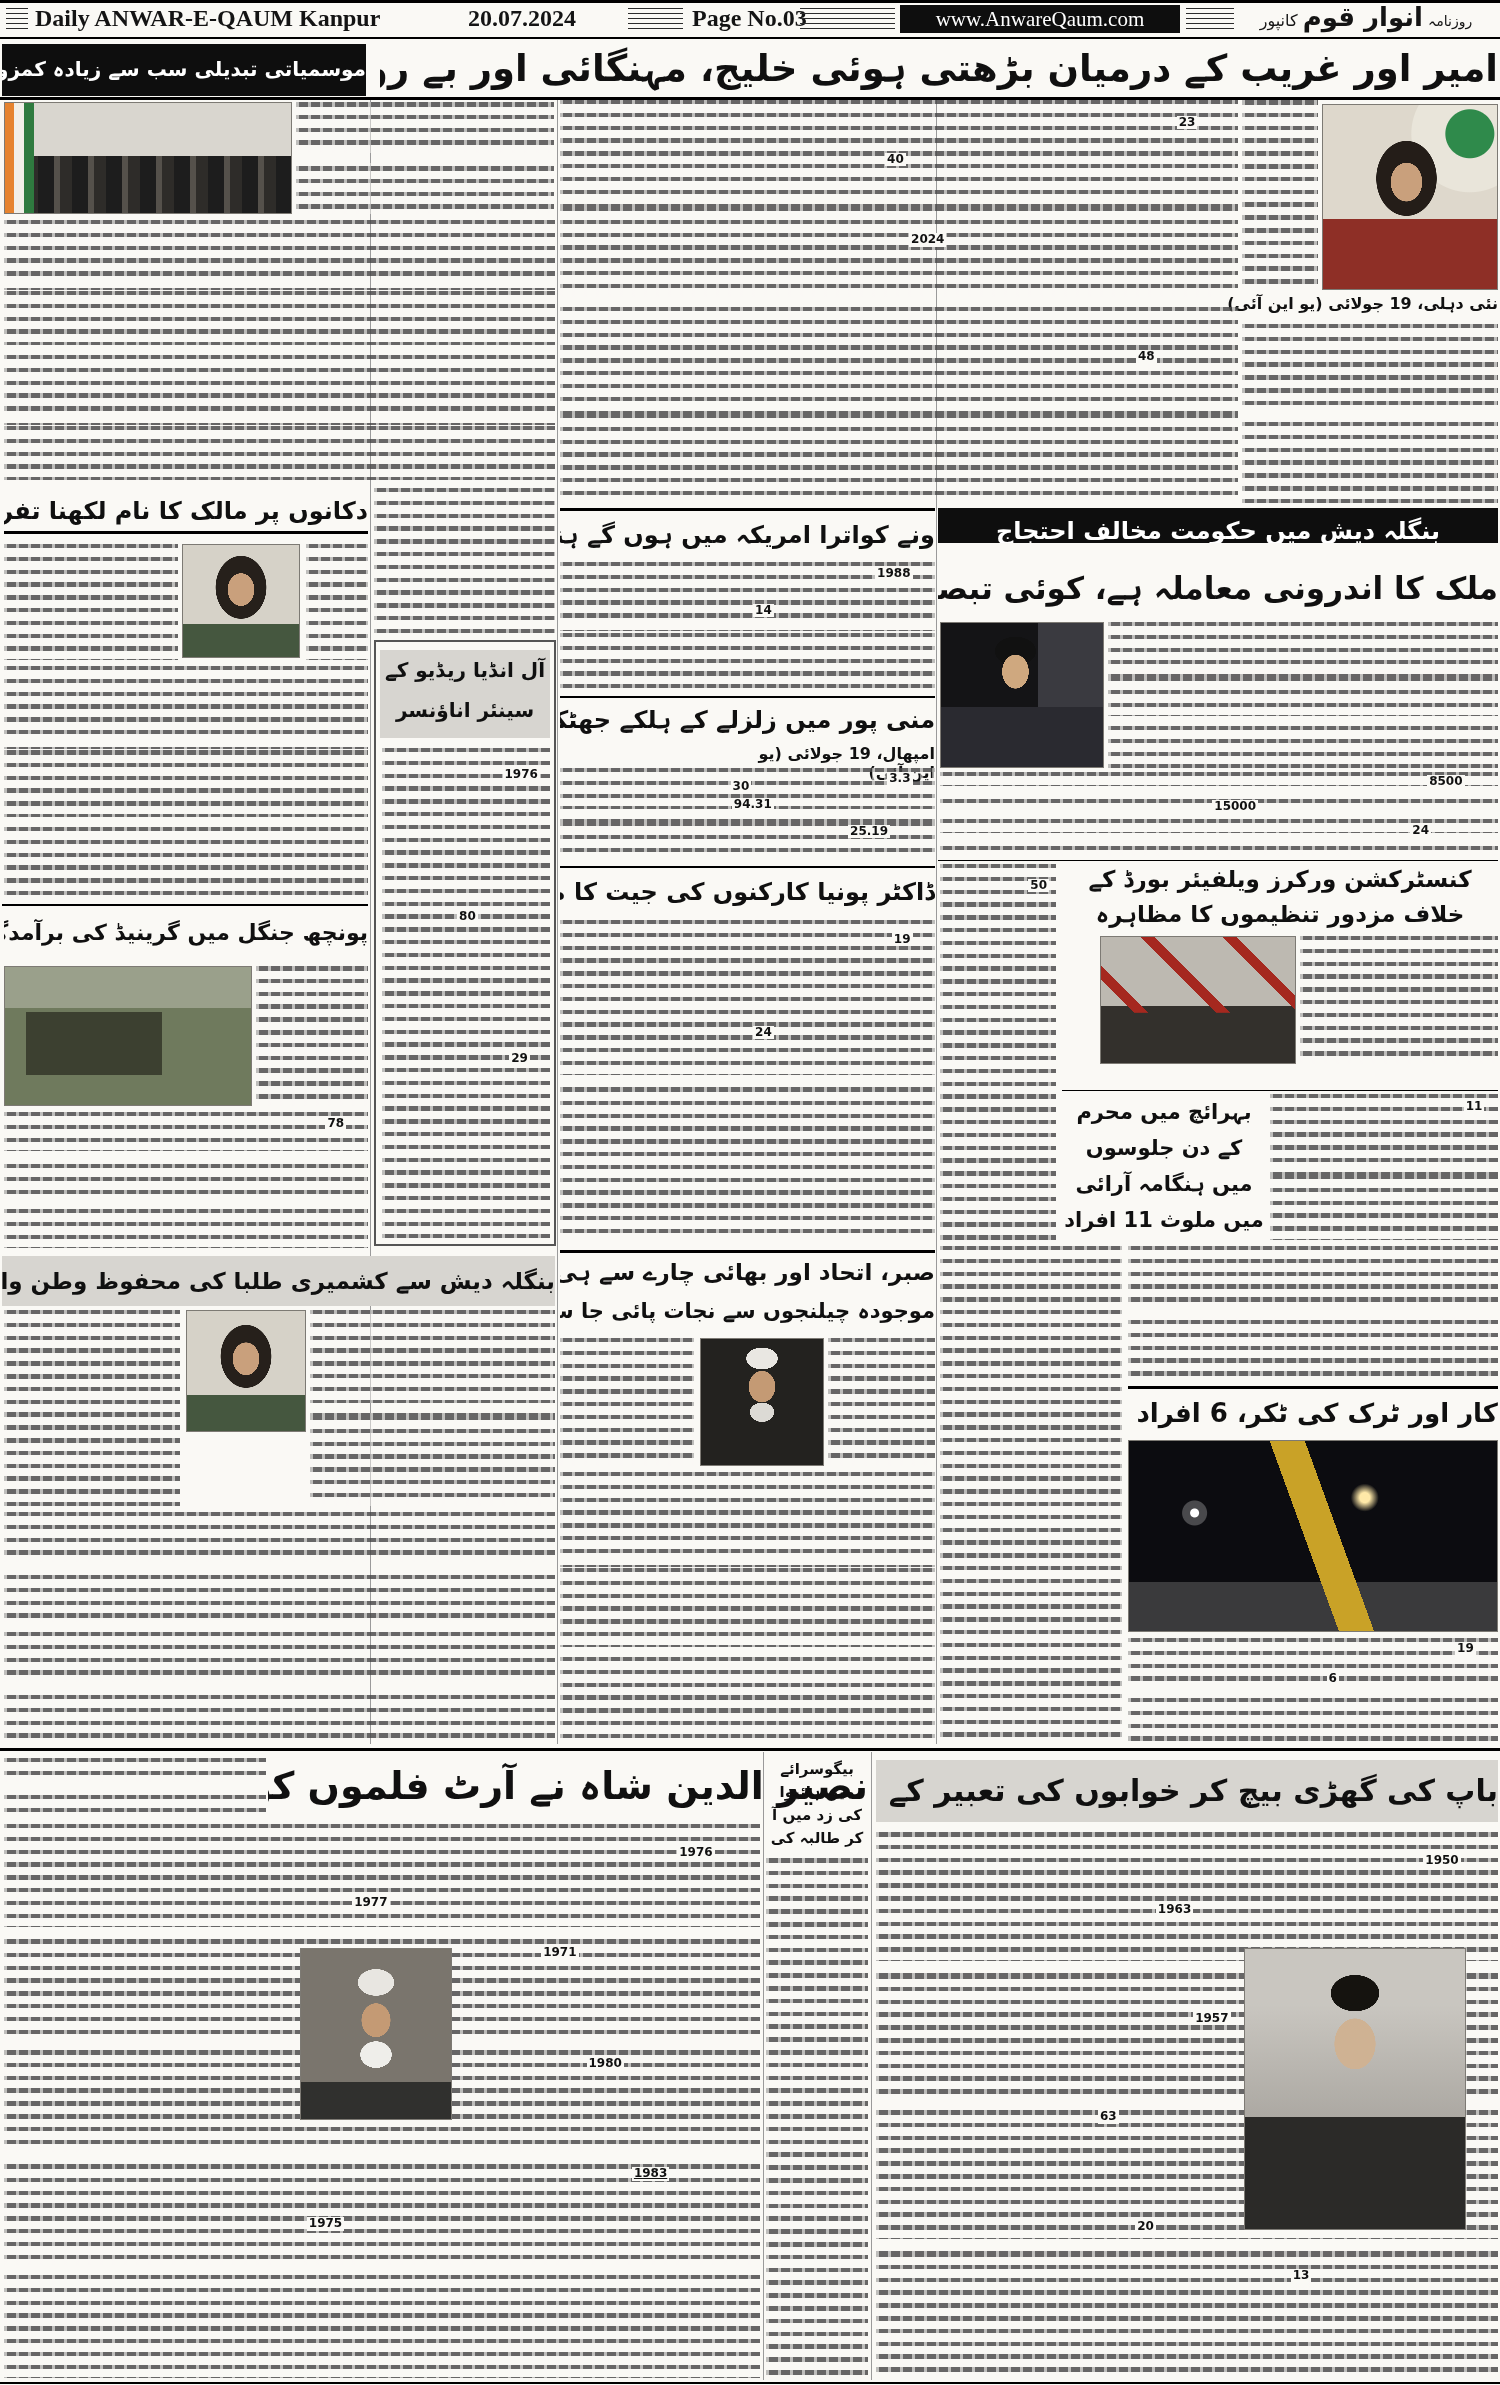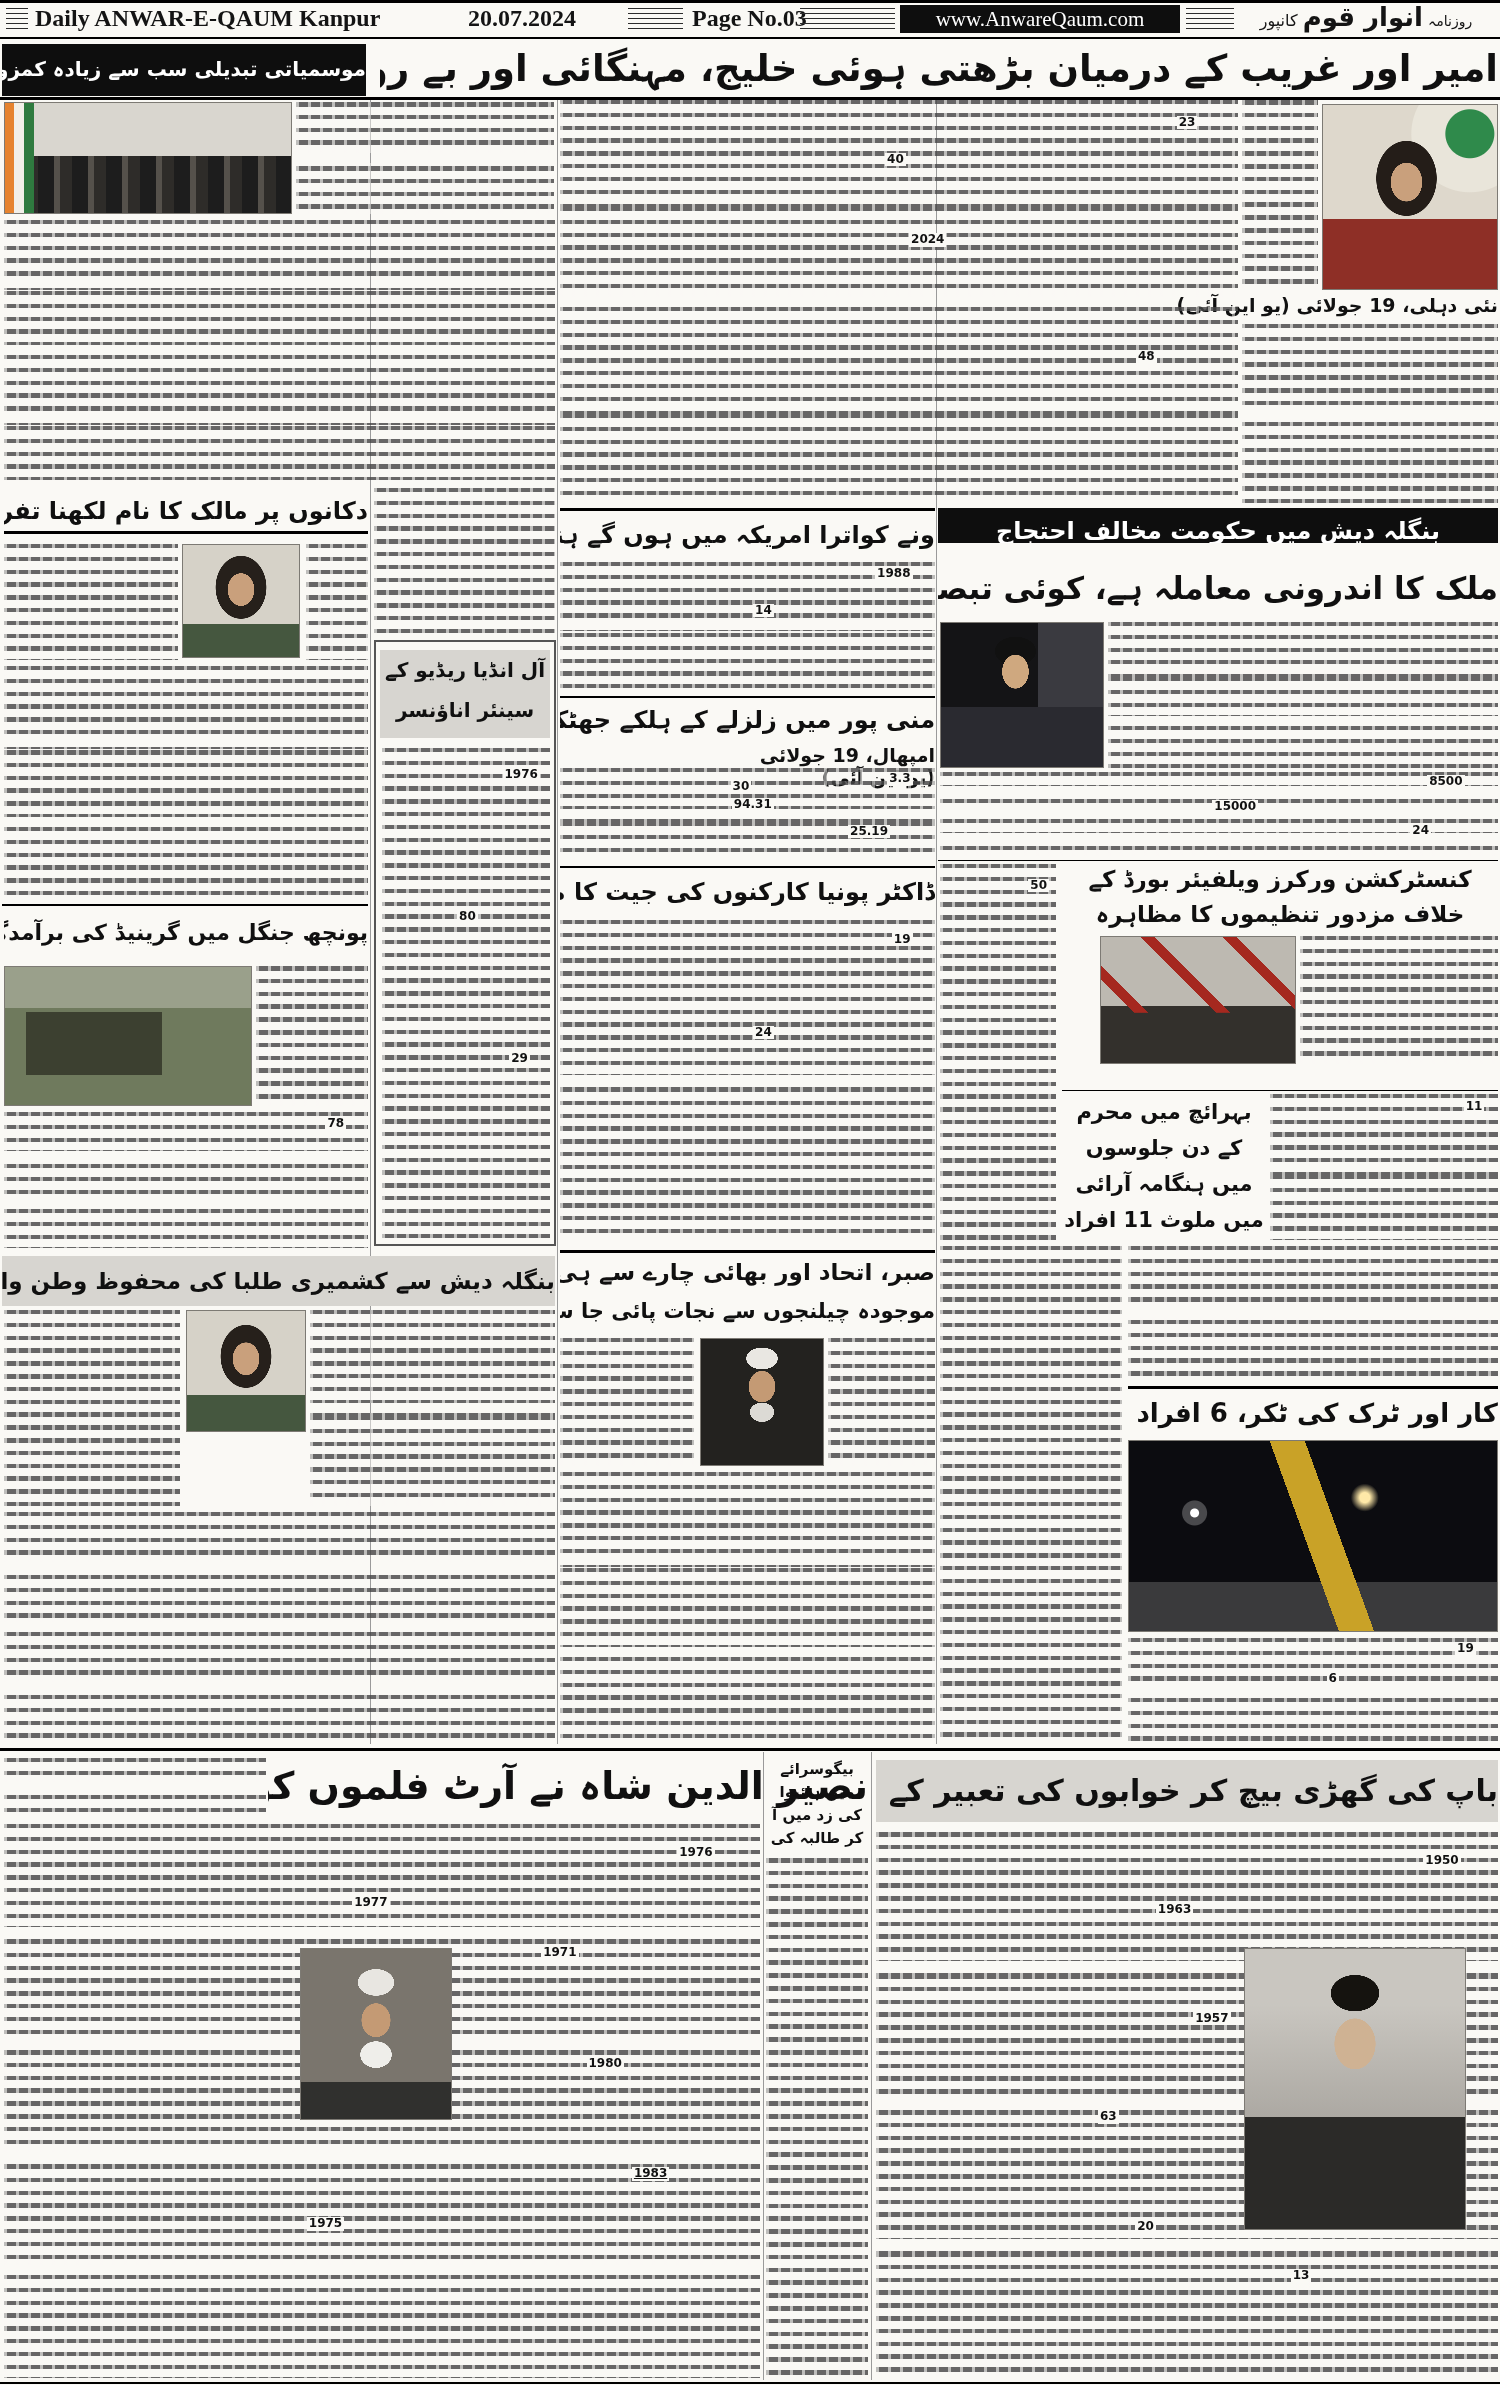--- a/index.html
+++ b/index.html
@@ -7,21 +7,21 @@
         outline:2px solid #000;overflow:hidden;font-family:"DejaVu Sans",sans-serif;color:#141414;}
   .abs{position:absolute;box-sizing:border-box;}
   .urdu{direction:rtl;unicode-bidi:plaintext;}
   .hl{font-weight:bold;color:#101010;text-align:center;overflow:hidden;}
   .eng{font-family:"Liberation Serif",serif;}
   .blackbox{background:#0e0e0e;color:#fff;}
   .grayband{background:#d7d5d0;}
   .hrule{position:absolute;background:#000;}
   .vrule{position:absolute;width:1px;background:#9a9a9a;}
   .hairlines{background:repeating-linear-gradient(180deg,#2c2c2c 0 1px,transparent 1px 5px);}
-  .dateline{font-weight:bold;font-size:19px;text-align:right;color:#111;}
+  .dateline{font-weight:bold;font-size:16px;text-align:right;color:#111;}
   .textsim{display:flex;gap:10px;overflow:hidden;flex-direction:column;}
   .tcol{flex:1;min-width:0;
     background-image:
       repeating-linear-gradient(90deg, rgba(250,249,245,.6) 0 3px, transparent 3px 12px),
       repeating-linear-gradient(180deg,#474747 0 4.5px, transparent 4.5px 12.8px);
     opacity:.82;}
   .num{position:absolute;direction:ltr;font-size:12px;font-weight:bold;color:#111;
        background:#faf9f5;padding:0 2px;line-height:1.1;}
   .photo{background:#b9b6b0;box-shadow:inset 0 0 0 1px #7d7a74;background-repeat:no-repeat;}
   .ph-event{background-image:

